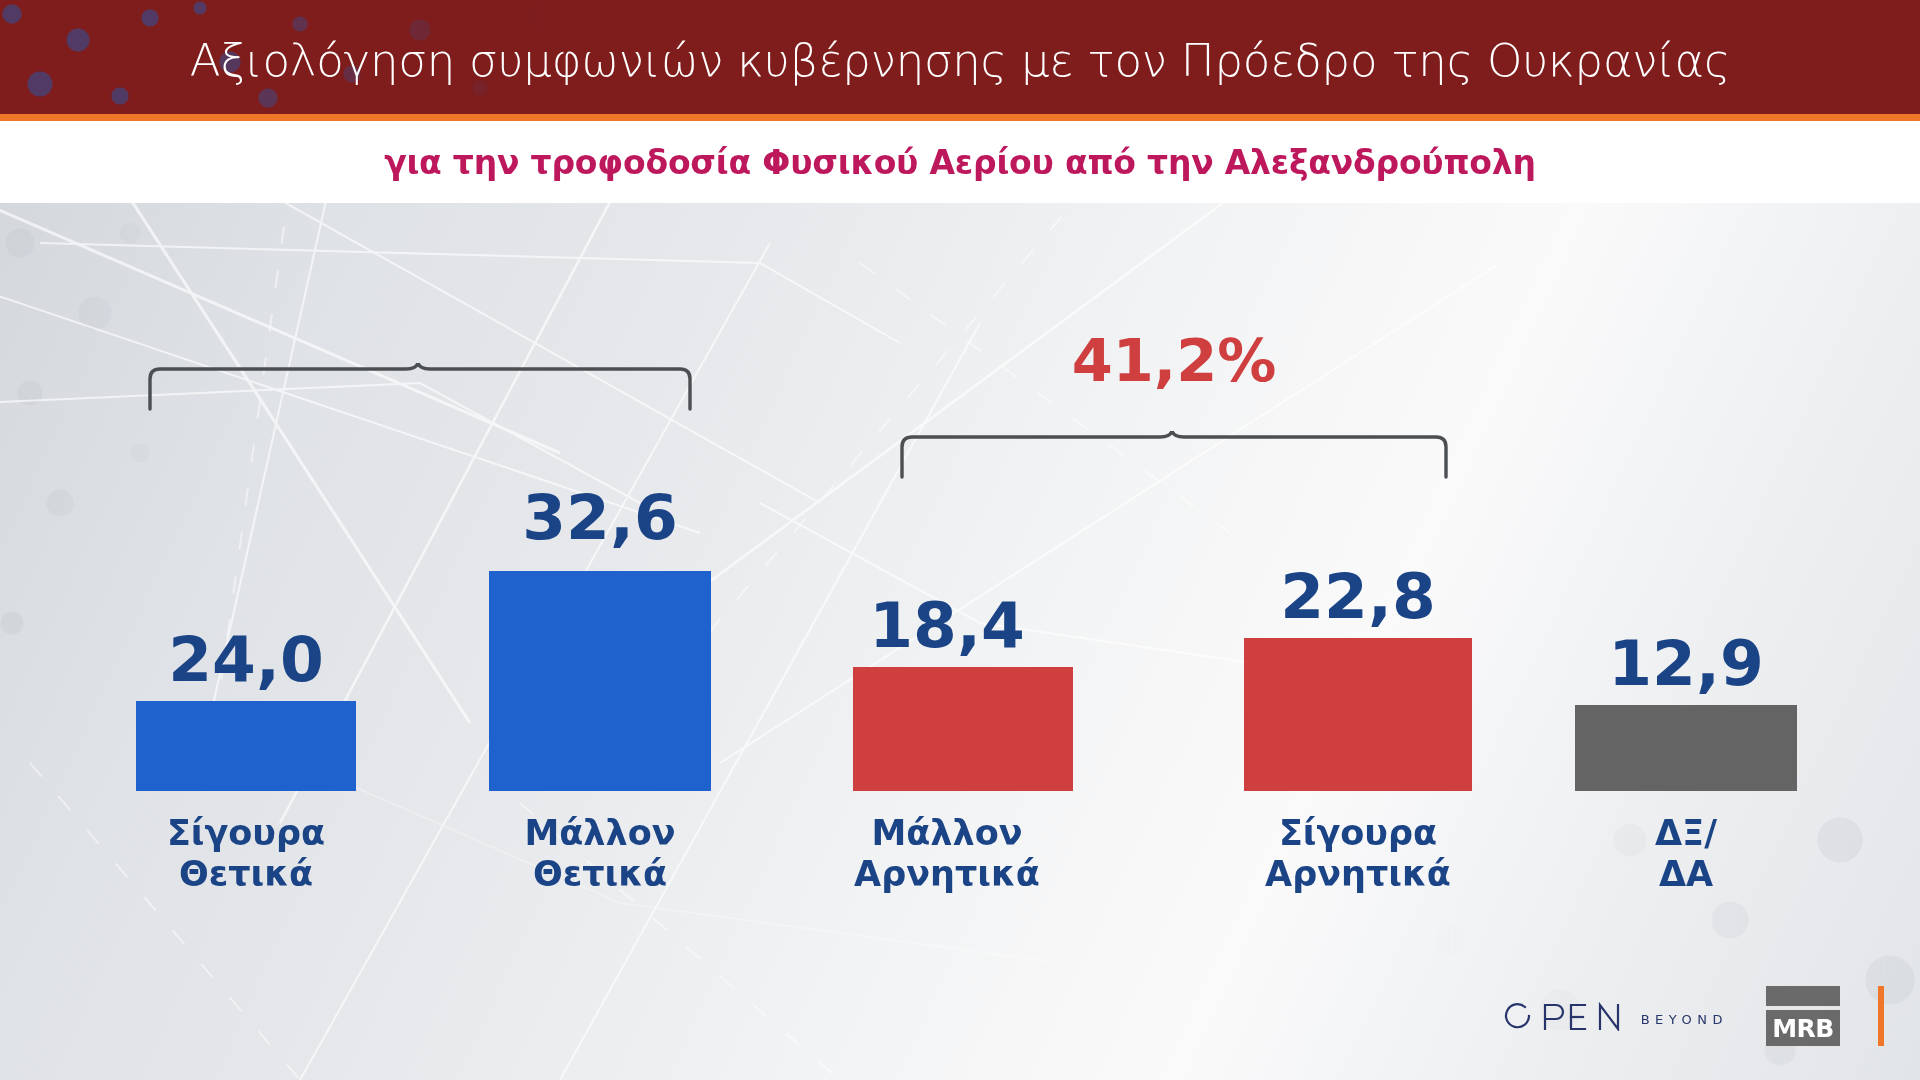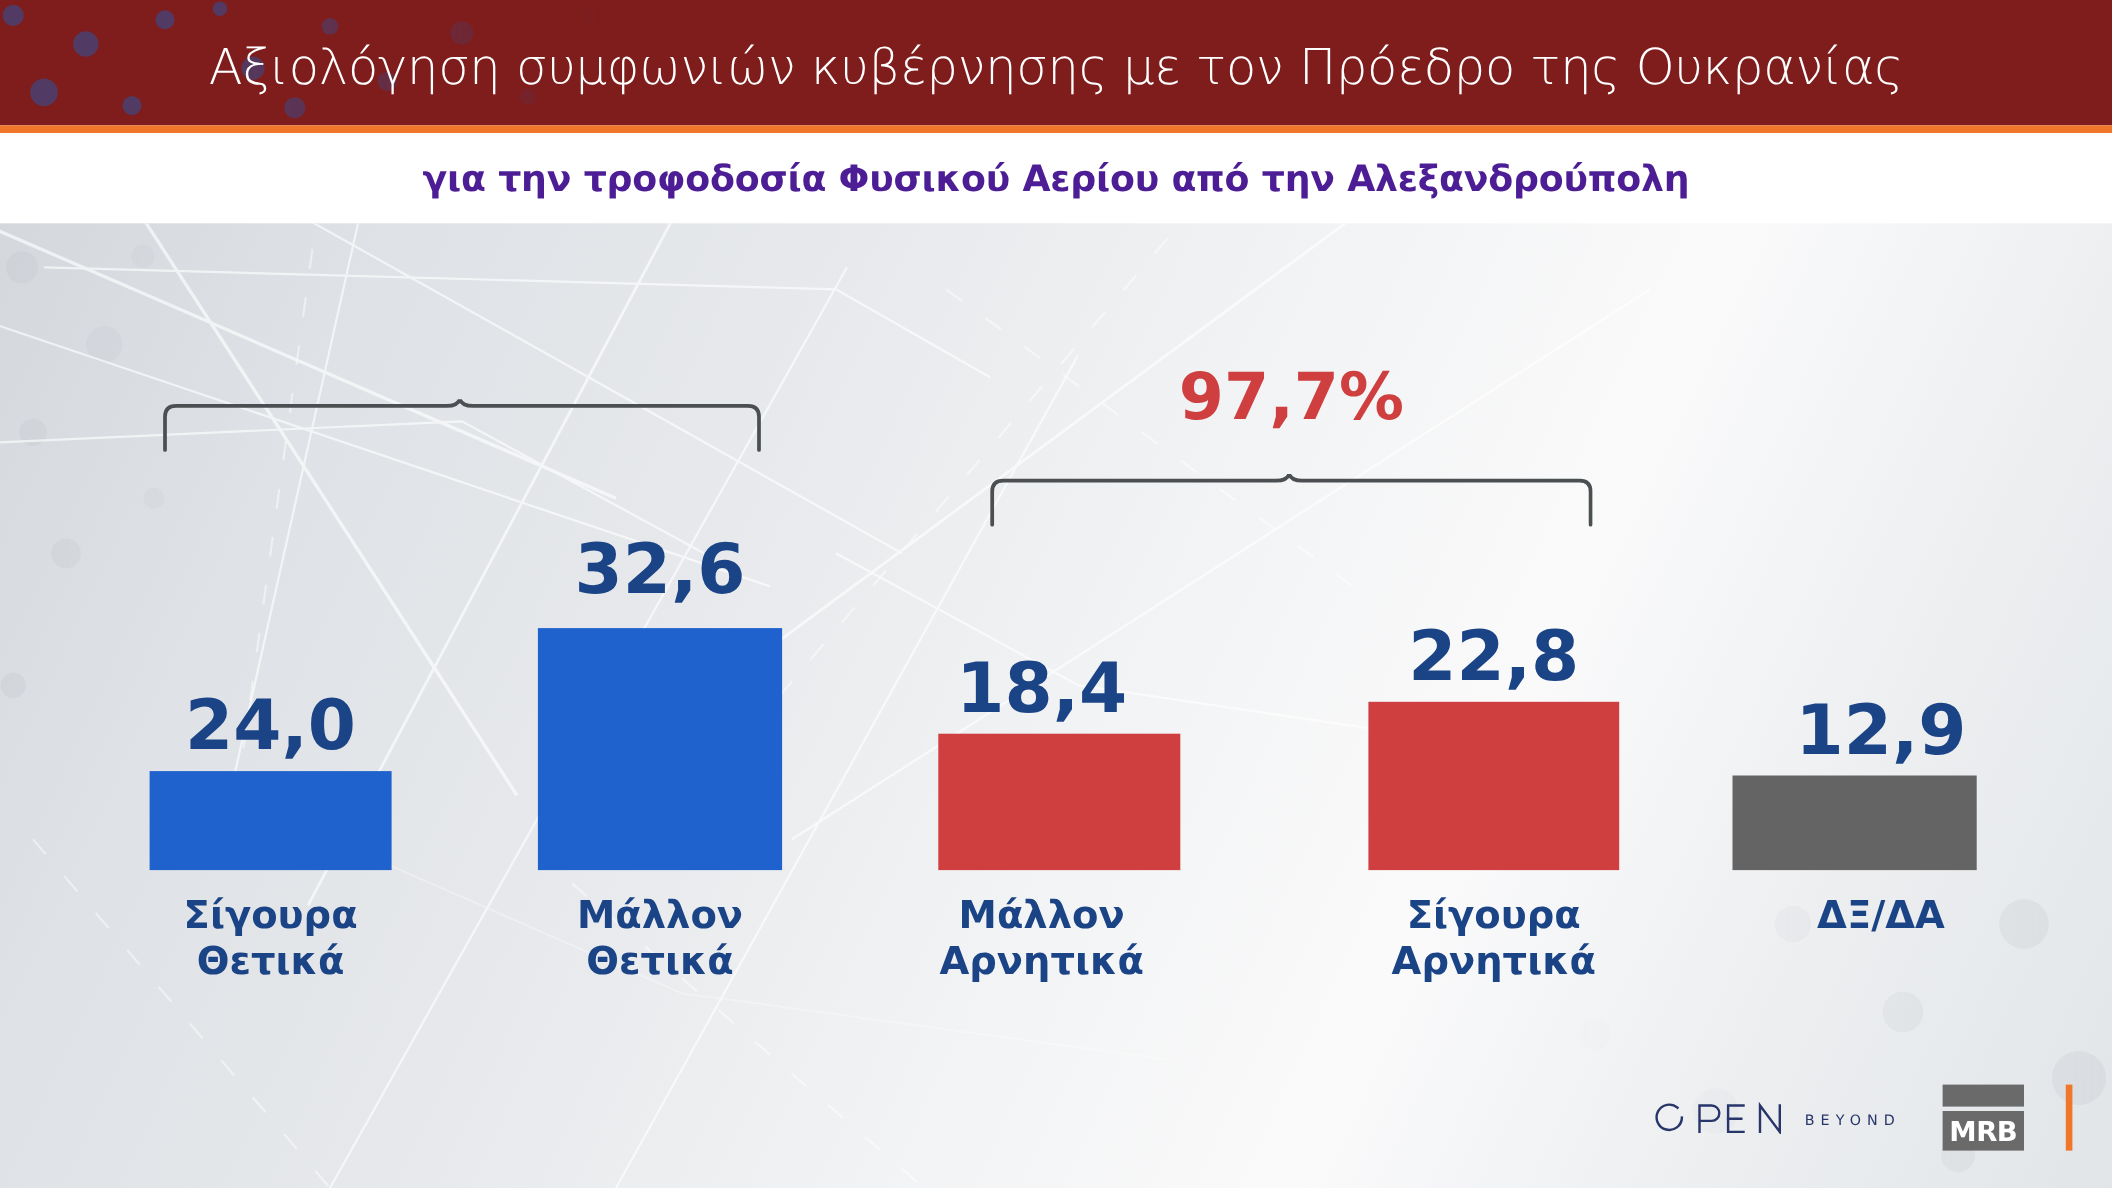--- a/index.html
+++ b/index.html
@@ -54,21 +54,21 @@
   #orange-rule{
     position:absolute;left:0;top:114px;width:1920px;height:7px;
     background:#f0762a;
   }
   #subtitle-band{
     position:absolute;left:0;top:121px;width:1920px;height:82px;
     background:#ffffff;
     display:flex;align-items:center;justify-content:center;
   }
   #subtitle-text{
-    color:#4c1d95;
+    color:#be185d;
     font-size:33px;
     font-weight:bold;
     white-space:nowrap;
     letter-spacing:-0.2px;
   }
 
   
   #chart-area{
     position:absolute;left:0;top:203px;width:1920px;height:877px;
     overflow:hidden;
@@ -197,21 +197,21 @@
     </g>
   </svg>
 
   <div class="brace" style="left:148px;top:160px;width:544px;height:48px;">
     <svg width="544" height="48" viewBox="0 0 544 48">
       <path d="M2 46 L2 16 Q2 6 12 6 L258 6 Q268 6 270 0 Q272 6 282 6 L532 6 Q542 6 542 16 L542 46" fill="none" stroke="#4b4f52" stroke-width="3.4" stroke-linecap="round"></path>
     </svg>
   </div>
 
   <div class="brace" style="left:900px;top:228px;width:548px;height:48px;">
-    <div class="brace-pct" style="top:-100px;color:#cf3f3f;">97,7%</div>
+    <div class="brace-pct" style="top:-100px;color:#cf3f3f;">41,2%</div>
     <svg width="548" height="48" viewBox="0 0 548 48">
       <path d="M2 46 L2 16 Q2 6 12 6 L260 6 Q270 6 272 0 Q274 6 284 6 L536 6 Q546 6 546 16 L546 46" fill="none" stroke="#4b4f52" stroke-width="3.4" stroke-linecap="round"></path>
     </svg>
   </div>
 
   <div class="bar-group" style="left:136px;width:220px;height:90px;">
     <div class="bar-value" style="bottom:100%;margin-bottom:10px;">24,0</div>
     <div class="bar-rect" style="width:220px;height:90px;background:#1f62ce;"></div>
     <div class="bar-label">Σίγουρα
 Θετικά</div>
@@ -231,21 +231,21 @@
 Αρνητικά</div>
   </div>
 
   <div class="bar-group" style="left:1244px;width:228px;height:153px;">
     <div class="bar-value" style="bottom:100%;margin-bottom:10px;">22,8</div>
     <div class="bar-rect" style="width:228px;height:153px;background:#cf3f3f;"></div>
     <div class="bar-label">Σίγουρα
 Αρνητικά</div>
   </div>
 
-  <div class="bar-group" style="left:1575px;width:222px;height:86px;padding-left:48px;">
+  <div class="bar-group" style="left:1575px;width:222px;height:86px;">
     <div class="bar-value" style="bottom:100%;margin-bottom:10px;">12,9</div>
     <div class="bar-rect" style="width:222px;height:86px;background:#646464;"></div>
     <div class="bar-label">ΔΞ/ΔΑ</div>
   </div>
 
   <div id="logos">
 
     <div id="open-logo">
       <div id="open-word">
         <svg width="132" height="30" viewBox="0 0 132 30">

